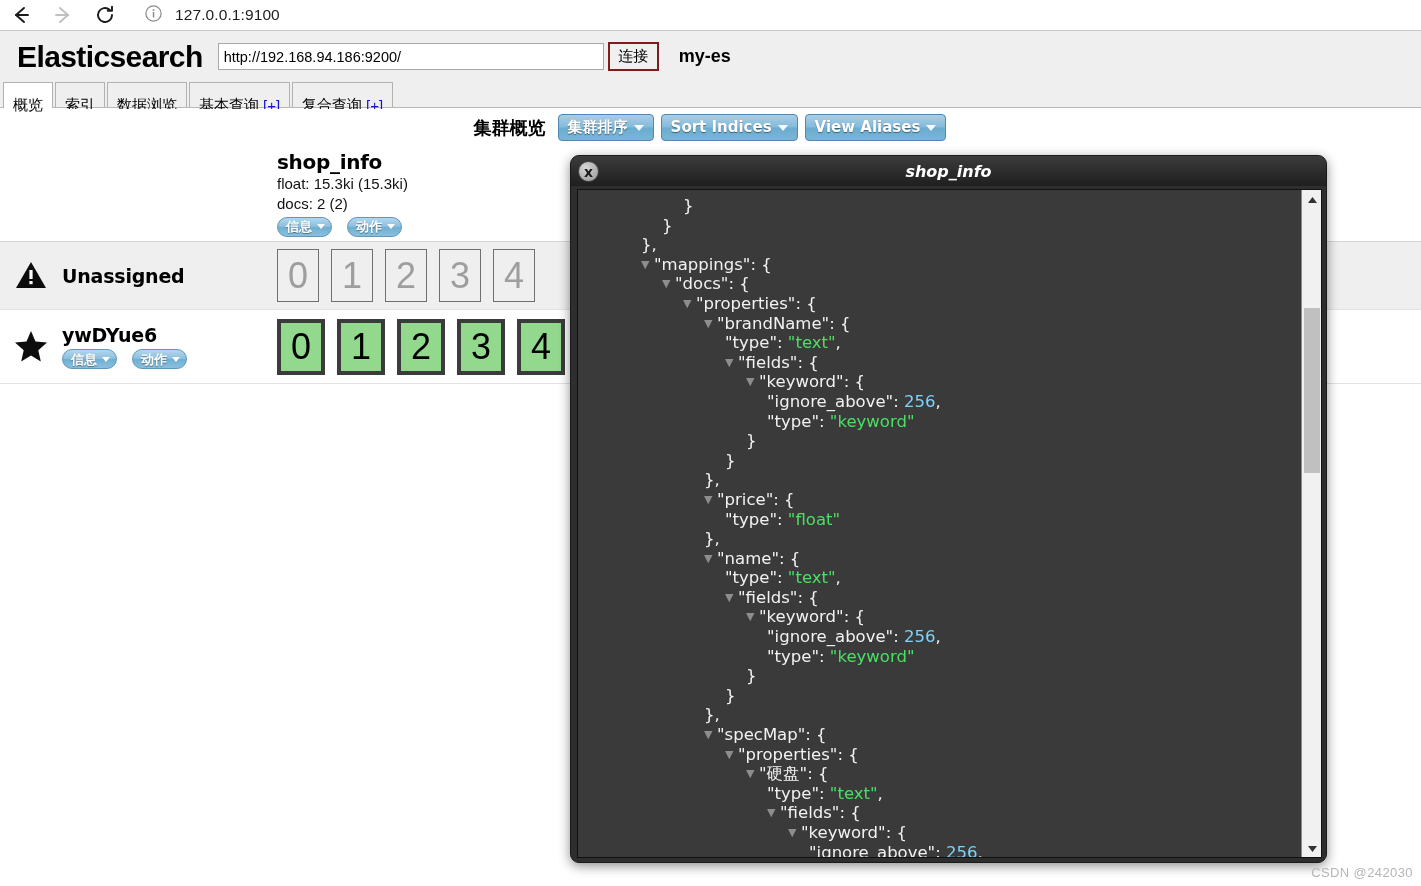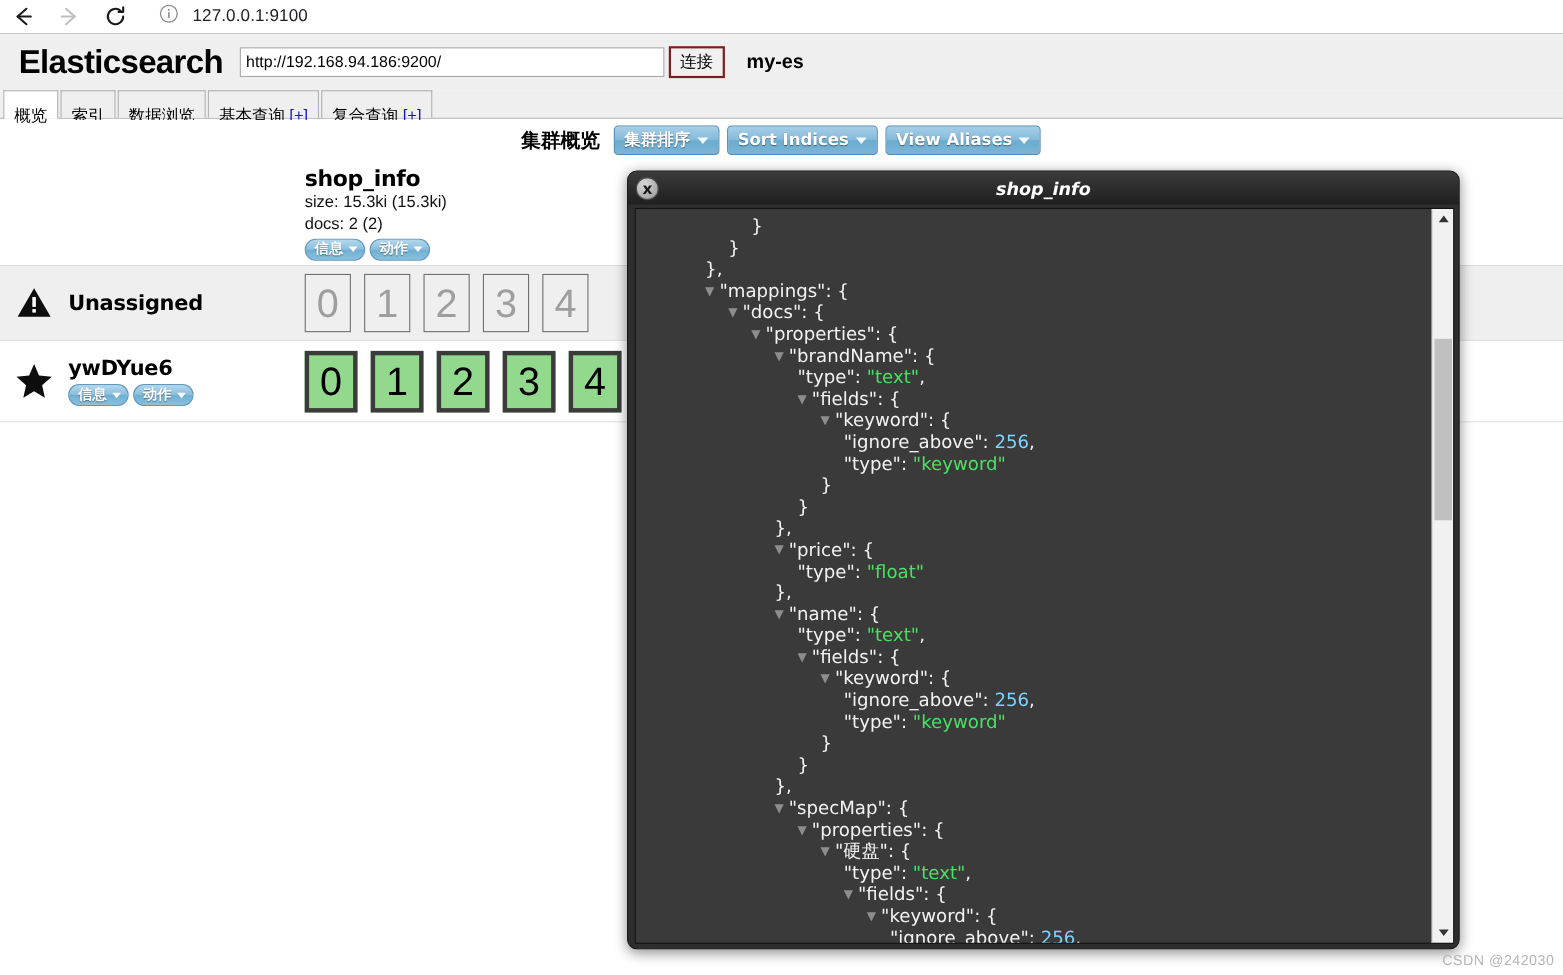--- a/index.html
+++ b/index.html
@@ -242,21 +242,21 @@
     border-radius: 11px;
     border: 1px solid #5f97bd;
     background: linear-gradient(to bottom, #b3d7ed 0%, #8cbfdd 47%, #6fafd2 53%, #8bc0dd 100%);
     color: #ffffff;
     font-size: 13px;
     font-weight: bold;
     text-shadow: 0 1px 1px rgba(0,0,0,0.4);
     display: flex;
     align-items: center;
     cursor: pointer;
-    margin-right: 4px;
+    margin-right: 15px;
     font-family: "DejaVu Sans", sans-serif;
     line-height: 1;
   }
   .pill .caret {
     margin-left: 5px;
     width: 0; height: 0;
     border-left: 4px solid transparent;
     border-right: 4px solid transparent;
     border-top: 5px solid #ffffff;
   }
@@ -507,21 +507,21 @@
     <span>View Aliases</span>
     <span class="caret"></span>
   </button>
 </div>
 
 <div class="cluster-area">
 
   <div class="idx-header-row">
     <div class="idx-header-cell">
       <div class="idx-name">shop_info</div>
-      <div class="idx-meta">size: 15.3ki (15.3ki)</div>
+      <div class="idx-meta">float: 15.3ki (15.3ki)</div>
       <div class="idx-meta">docs: 2 (2)</div>
       <div class="pill-row">
         <div class="pill">
           <span>信息</span>
           <span class="caret"></span>
         </div>
         <div class="pill">
           <span>动作</span>
           <span class="caret"></span>
         </div>

